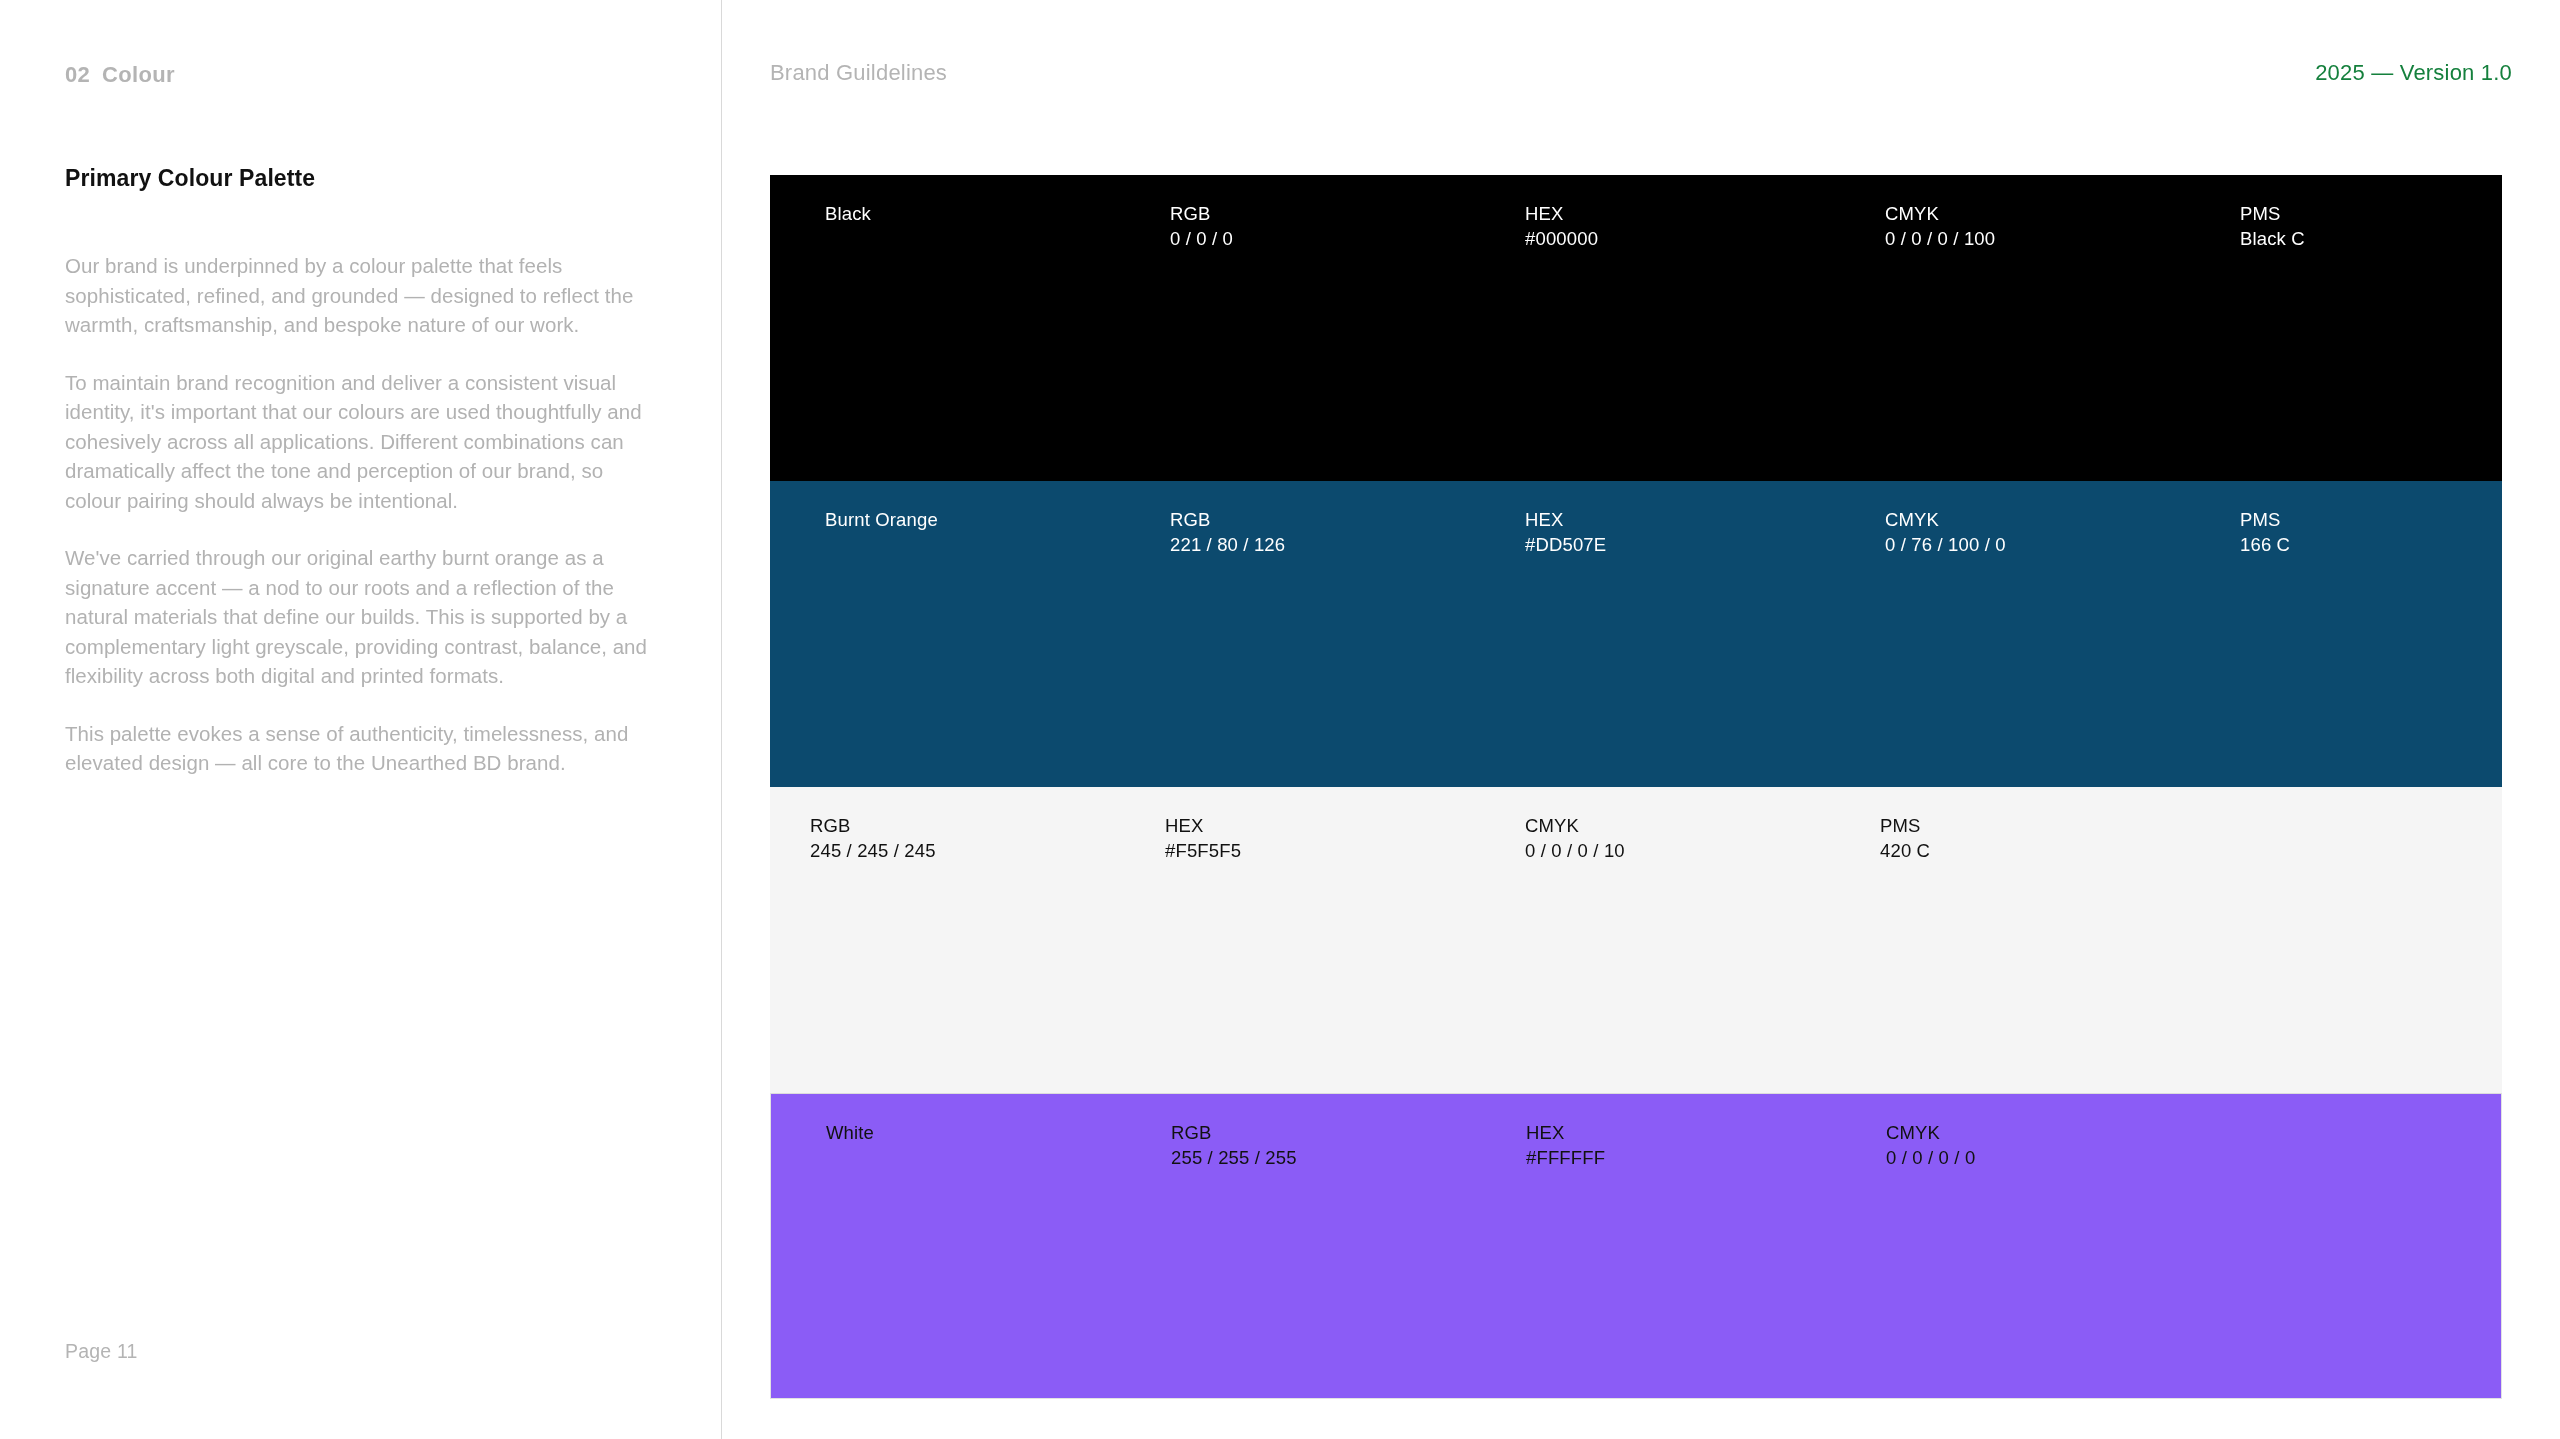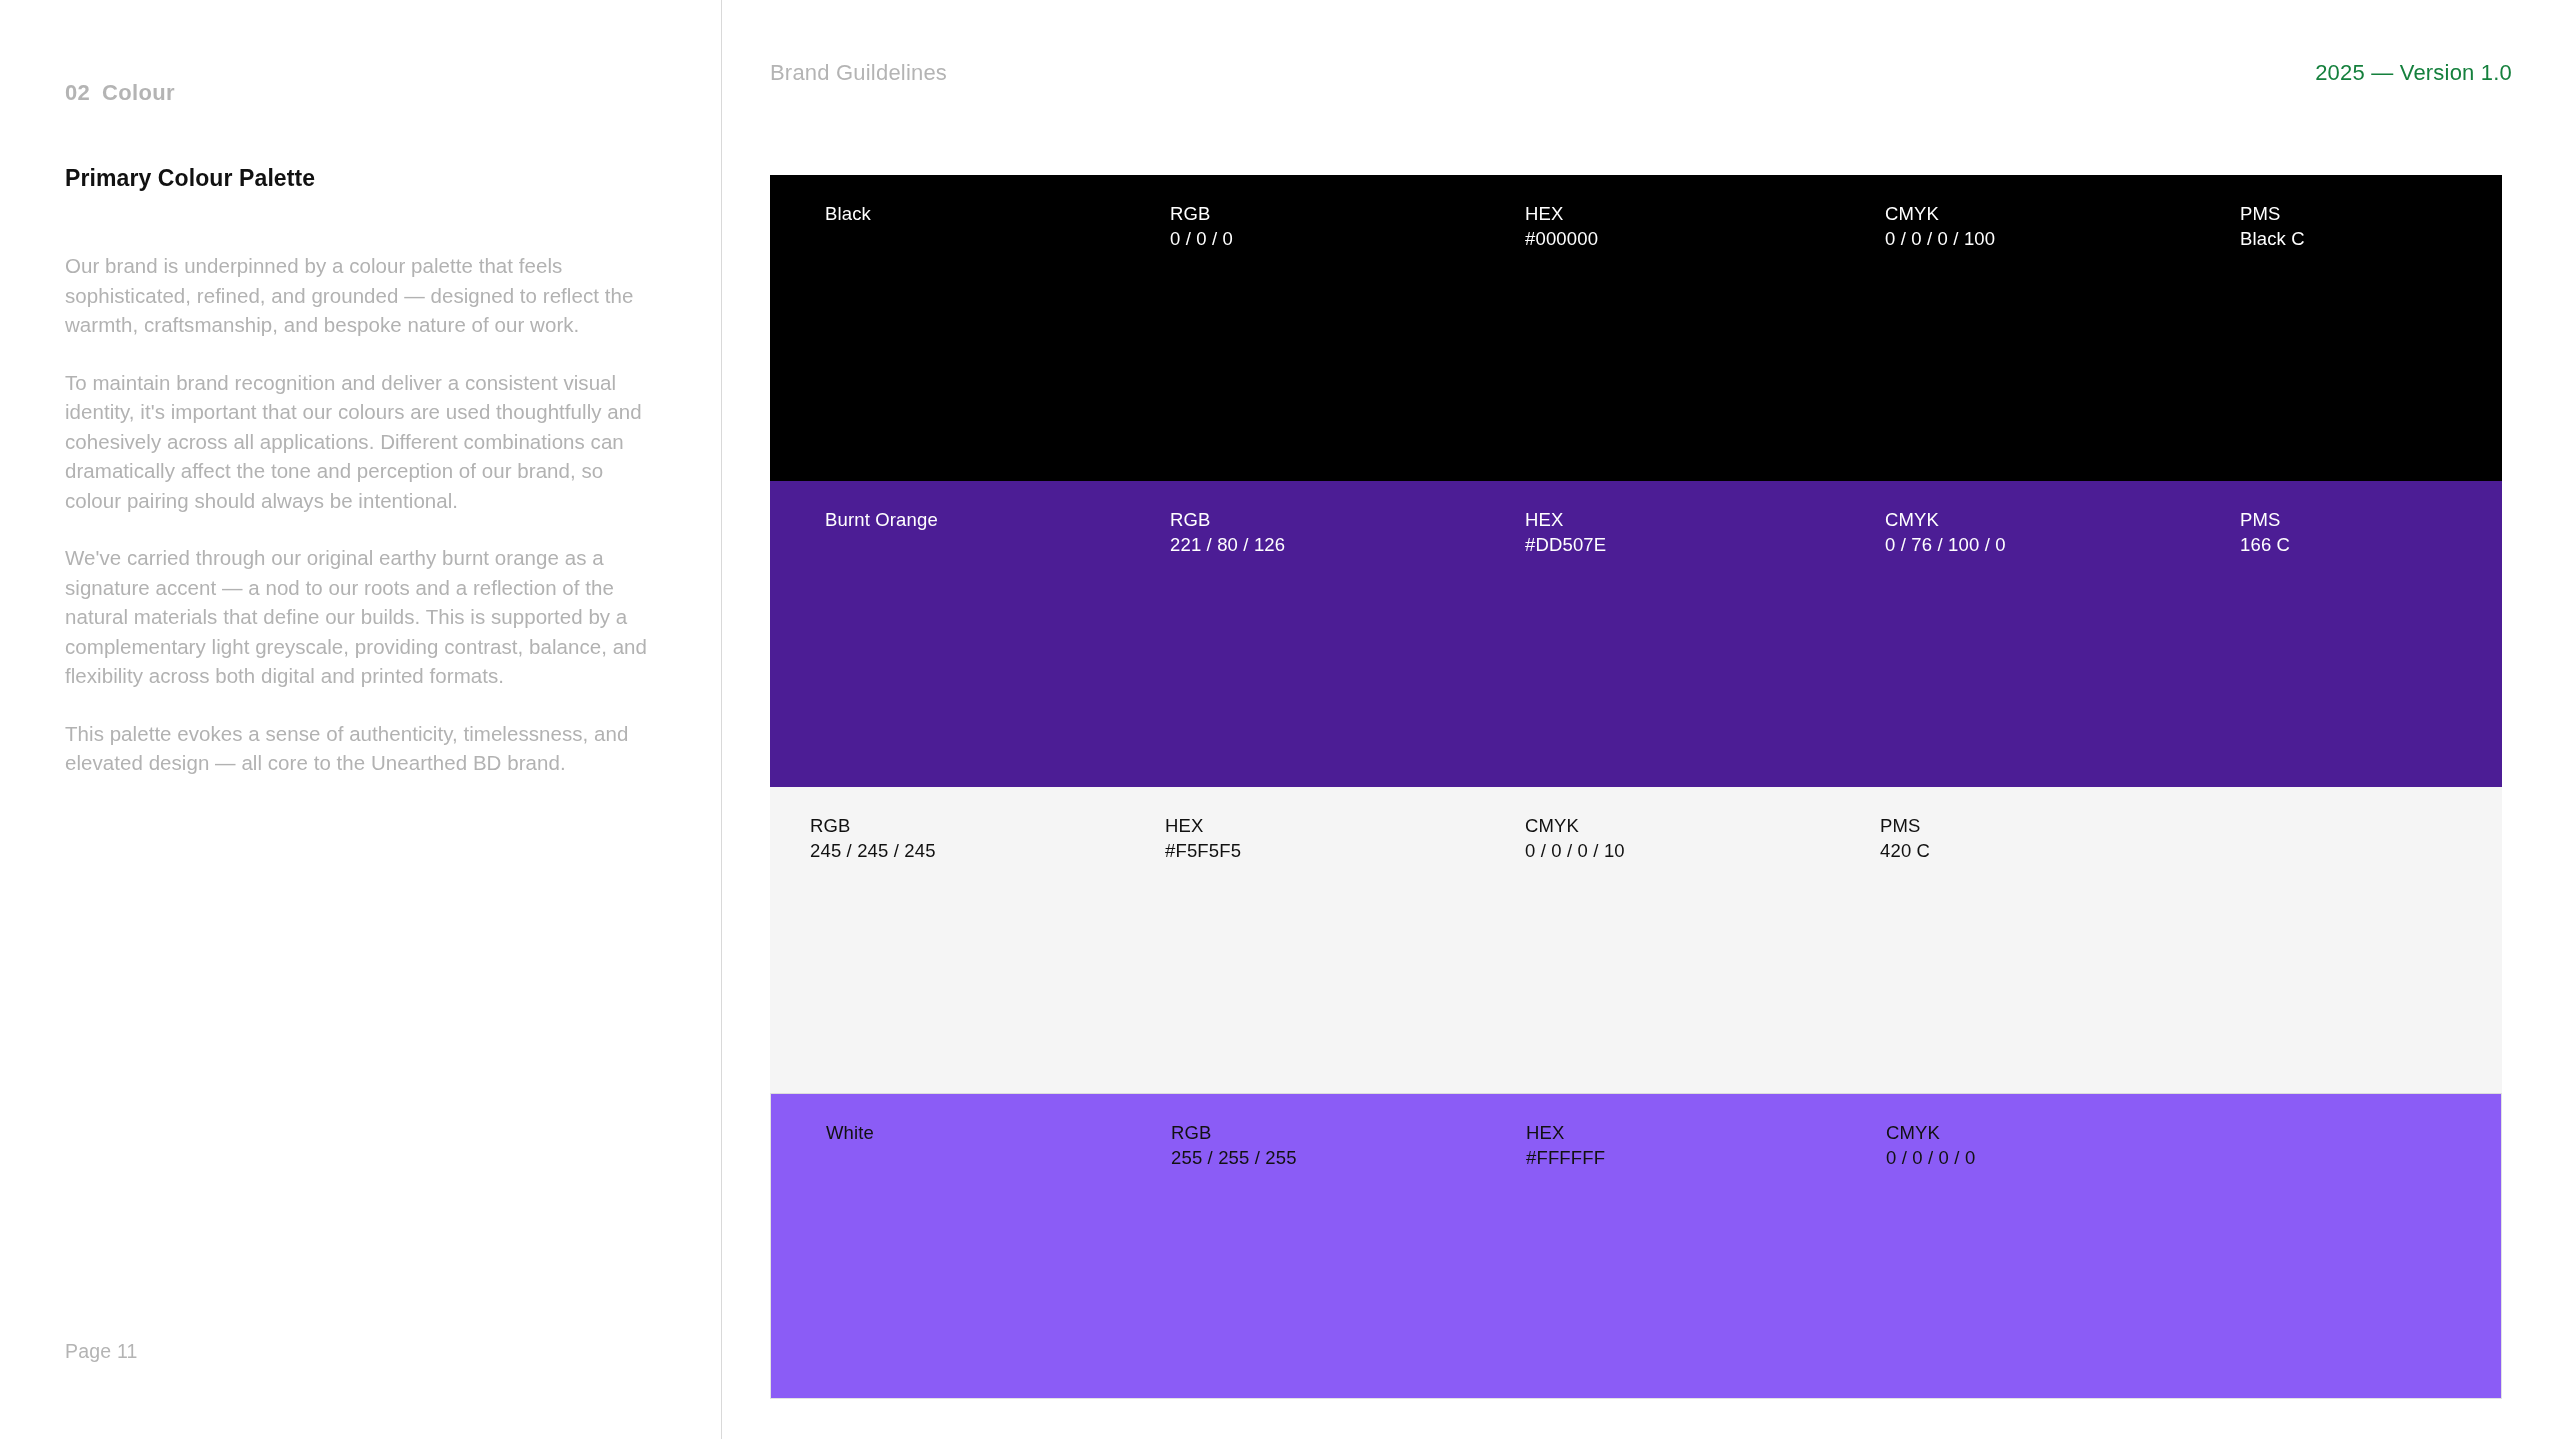--- a/index.html
+++ b/index.html
@@ -26,21 +26,20 @@
     height: 1439px;
     border-right: 1.5px solid #d9d9d9;
   }
   .section-label {
     position: absolute;
     left: 65px; top: 62px;
     font-size: 22px;
     font-weight: bold;
     letter-spacing: 0.3px;
     color: #b4b4b4;
-    margin-top: 18px;
   }
   .section-label .num { margin-right: 12px; }
 
   .left-body {
     position: absolute;
     left: 65px; top: 165px;
     width: 610px;
   }
   .palette-title {
     font-size: 23px;
@@ -175,21 +174,21 @@
           <div class="cell-label">CMYK</div>
           <div class="cell-value">0 / 0 / 0 / 100</div>
         </div>
         <div class="cell c-pms">
           <div class="cell-label">PMS</div>
           <div class="cell-value">Black C</div>
         </div>
       </div>
     </div>
 
-    <div class="swatch" style="background:#4c1d95;">
+    <div class="swatch" style="background:#0c4a6e;">
       <div class="swatch-cells on-dark">
         <div class="cell c-name">
           <div class="cell-label">Burnt Orange</div>
         </div>
         <div class="cell c-rgb">
           <div class="cell-label">RGB</div>
           <div class="cell-value">221 / 80 / 126</div>
         </div>
         <div class="cell c-hex">
           <div class="cell-label">HEX</div>

